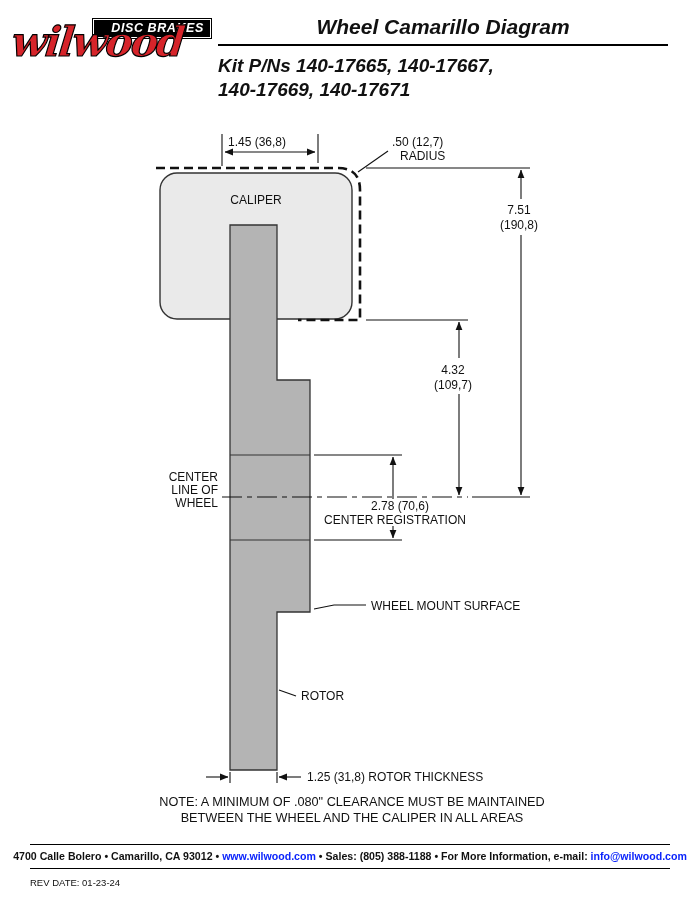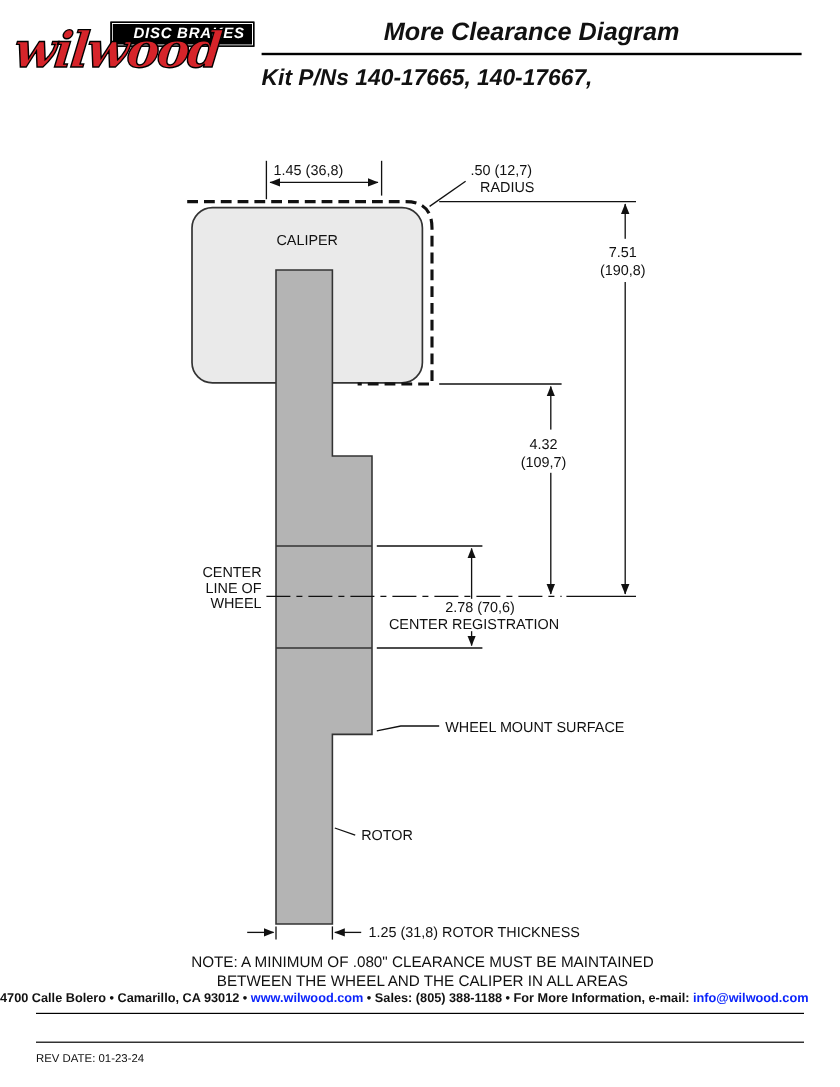--- a/index.html
+++ b/index.html
@@ -40,39 +40,40 @@
   svg.diagram { position: absolute; left: 0; top: 0; }
   .thin { stroke: #111; stroke-width: 1.1; fill: none; }
   .lbl { font-family: "Liberation Sans", sans-serif; font-size: 12px; fill: #111; }
   .note { font-family: "Liberation Sans", sans-serif; font-size: 12.7px; fill: #111; }
 
   
   .rule { position: absolute; left: 30px; width: 640px; border-top: 1.6px solid #000; }
   .rule-top { top: 844px; }
   .rule-bottom { top: 868px; }
   .footer-text {
-    position: absolute; left: 0; top: 826px; width: 700px; 
+    position: absolute; left: 0; top: 850px; width: 700px; text-align: center;
     font-size: 10.6px; font-weight: bold; white-space: nowrap;
   }
   .link { color: #0b24fb; cursor: pointer; }
   .rev-date { position: absolute; left: 30px; top: 877px; font-size: 9.5px; font-weight: normal; }
 </style>
 </head>
 <body>
 
 <div class="page">
 
   <div class="logo">
     <div class="logo-box">DISC BRAKES</div>
     <div class="logo-script">wilwood</div>
   </div>
-  <div class="doc-title">More Clearance Diagram</div>
+  <div class="doc-title">Wheel Camarillo Diagram</div>
   <div class="title-rule"></div>
   <div class="kit-lines">
     <div>Kit P/Ns 140-17665, 140-17667,</div>
+    <div>140-17669, 140-17671</div>
   </div>
 
   <svg class="diagram" width="700" height="906" viewBox="0 0 700 906">
     <defs>
       <marker id="arr" viewBox="0 0 10 10" refX="9.5" refY="5" markerWidth="8" markerHeight="8" orient="auto-start-reverse">
         <path d="M0,1 L10,5 L0,9 z" fill="#111"></path>
       </marker>
     </defs>
 
     <rect x="160" y="173" width="192" height="146" rx="17" fill="#eaeaea" stroke="#333" stroke-width="1.4"></rect>

